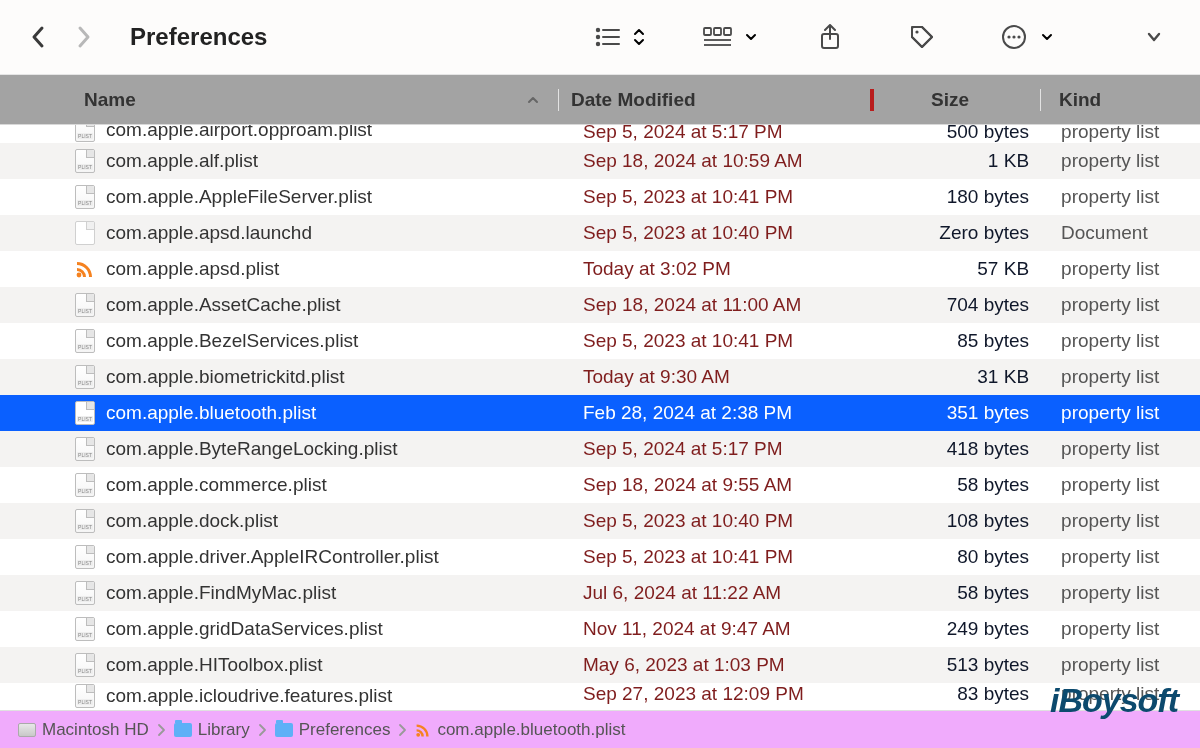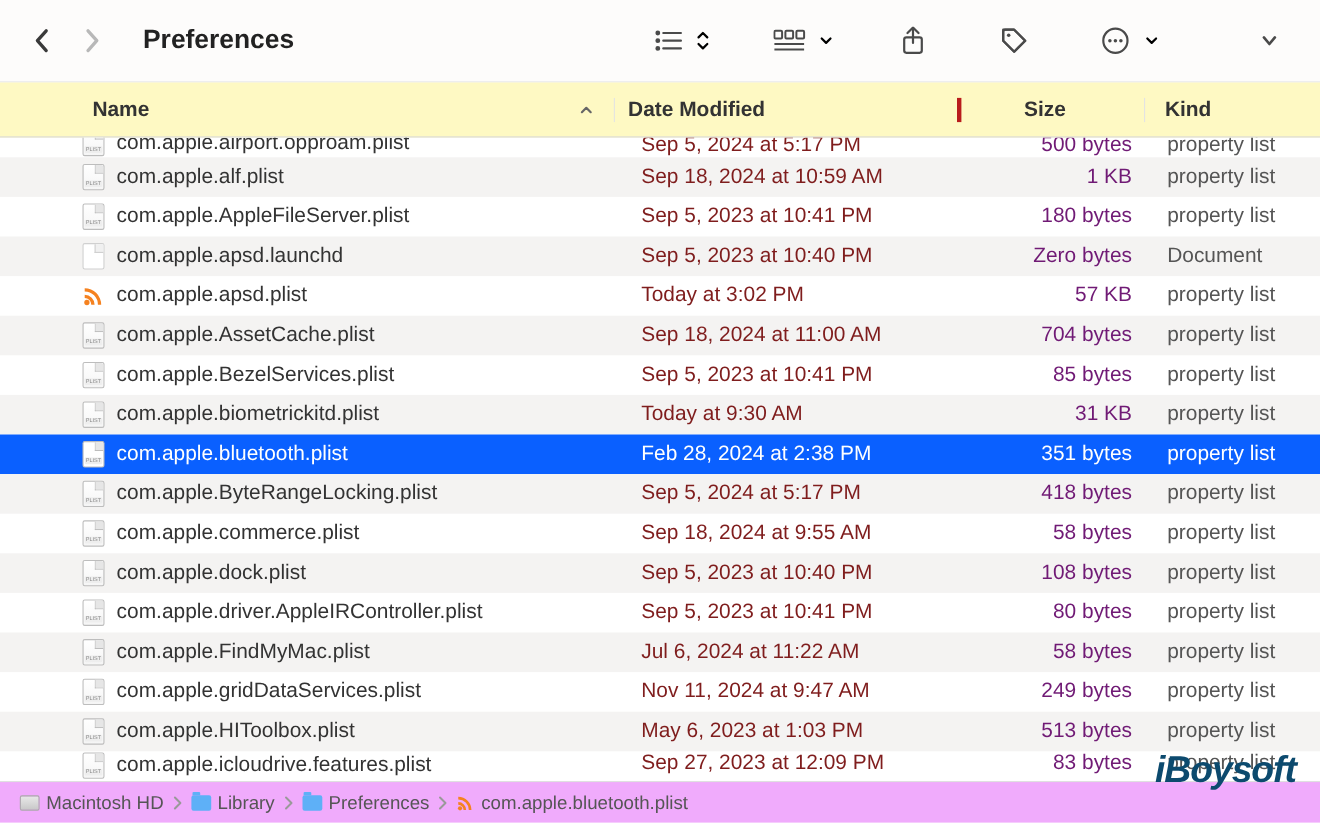--- a/index.html
+++ b/index.html
@@ -7,38 +7,38 @@
 
 .toolbar { height: 75px; display: flex; align-items: center; padding: 0 24px; background: #fdfcfb; border-bottom: 1px solid #e5e5e5; gap: 18px; }
 .nav-btn { width: 28px; height: 36px; display:flex; align-items:center; justify-content:center; color:#3a3a3a; cursor:pointer; }
 .nav-btn.disabled { color:#b8b8b8; }
 .title { font-size: 24px; font-weight: 700; color:#222; margin-left: 14px; flex: 0 0 auto; }
 .spacer { flex: 1; }
 .tool-icon { width: 44px; height: 44px; display:flex; align-items:center; justify-content:center; color:#4a4a4a; cursor:pointer; border-radius:6px; }
 .tool-group { display:flex; align-items:center; gap: 2px; margin-right: 32px; }
 .chev-small { margin-left:2px; }
 
-.header-row { height: 50px; display:flex; align-items:center; border-bottom: 1px solid #d8d8d8; font-size: 19px; color:#333; font-weight:600; background:#fef9c3; }
+.header-row { height: 50px; display:flex; align-items:center; border-bottom: 1px solid #d8d8d8; font-size: 19px; color:#333; font-weight:600; background:#a3a3a3; }
 .col-name   { width: 558px; padding-left: 84px; display:flex; align-items:center; position:relative;}
 .col-name .sort-chev { position:absolute; right: 18px; color:#666; }
 .col-date   { width: 312px; padding-left: 12px; border-left:1px solid #e3e3e3; }
 .col-size   { width: 170px; padding-right: 14px; text-align:center; border-left:4px solid #b91c1c; }
 .col-kind   { width: 160px; padding-left: 18px; border-left:1px solid #e3e3e3; }
 
 .list { height: 585px; overflow: hidden; position: relative; }
 .row { height: 36px; display:flex; align-items:center; font-size: 19px; color:#333; }
 .row.partial-top { height: 18px; align-items:flex-end; overflow:hidden; }
 .row.partial-bot { height: 28px; align-items:flex-start; overflow:hidden; }
 .row:nth-child(even):not(.selected) { background:#f4f3f2; }
 .row.selected { background:#0a60ff; color:#fff; }
 .row.selected .cell, .row.selected .cell-name { color:#fff; }
 .cell { overflow:hidden; white-space:nowrap; text-overflow: ellipsis; }
 .cell-name  { width:558px; padding-left:50px; display:flex; align-items:center; gap:10px;margin-left:24px; }
 .cell-date  { width:312px; padding-left:12px; color:#7f1d1d; }
-.cell-size  { width:170px; padding-right:14px; text-align:right; color:#701a75; }
+.cell-size  { width:170px; padding-right:14px; text-align:right; color:#0f172a; }
 .cell-kind  { width:160px; padding-left:18px; color:#555; }
 .row.selected .cell-date, .row.selected .cell-size, .row.selected .cell-kind { color:#fff; }
 
 .file-icon { width:22px; height:26px; flex:0 0 22px; display:flex; align-items:center; justify-content:center; }
 .plist-icon { width:20px; height:24px; background:linear-gradient(#fff,#f5f5f5); border:1px solid #bdbdbd; border-radius:2px; position:relative; }
 .plist-icon::before { content:""; position:absolute; top:0; right:0; width:7px; height:7px; background:#e6e6e6; border-left:1px solid #bdbdbd; border-bottom:1px solid #bdbdbd; border-top-right-radius:2px; }
 .plist-icon::after { content:"PLIST"; position:absolute; bottom:2px; left:1px; right:1px; font-size:5px; text-align:center; color:#888; background:#eee; border-radius:1px; line-height:6px;}
 .doc-icon { width:20px; height:24px; background:#fff; border:1px solid #d0d0d0; border-radius:2px; position:relative;}
 .doc-icon::before { content:""; position:absolute; top:0; right:0; width:7px; height:7px; background:#f0f0f0; border-left:1px solid #d0d0d0; border-bottom:1px solid #d0d0d0; }
 .rss-icon { width:22px; height:22px; display:flex; align-items:center; justify-content:center; color:#f58220; }

